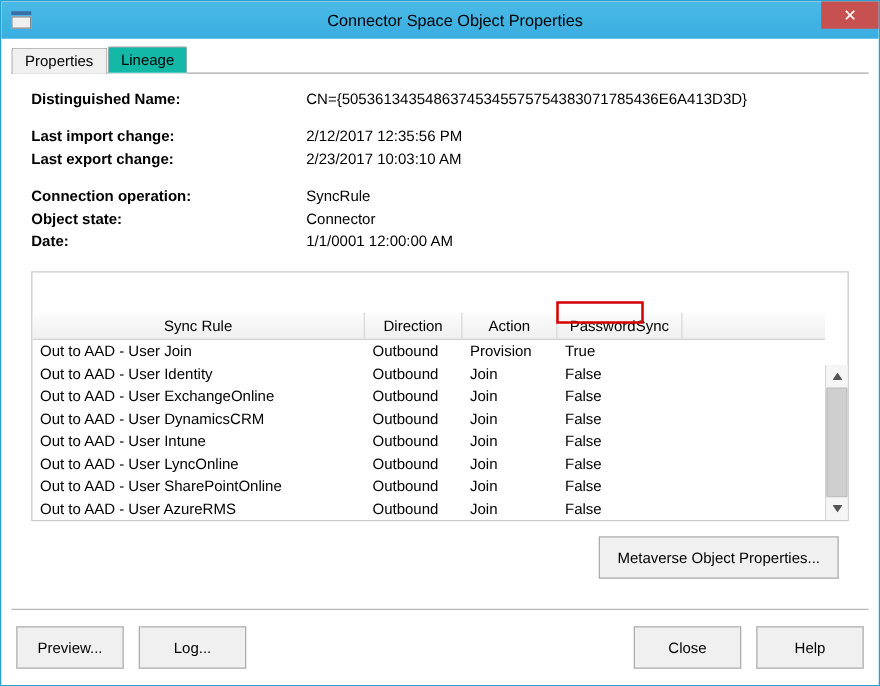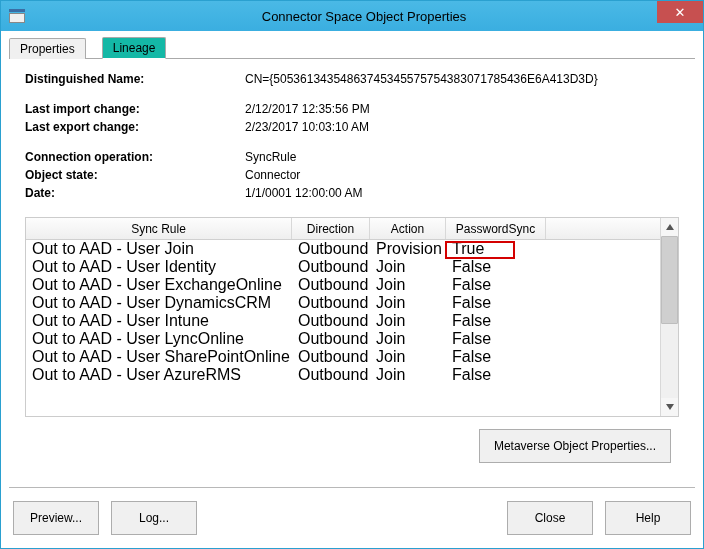--- a/index.html
+++ b/index.html
@@ -37,21 +37,21 @@
       position:absolute; right:0; top:0;
     }
 
     
     .tabstrip {
       margin: 6px 8px 0 8px;
       height: 22px;
       border-bottom: 1px solid #aaa;
       display: flex;
       align-items: flex-end;
-      gap:16px;
+      gap:0;
     }
     .tab {
       padding: 3px 10px 3px 10px;
       border: 1px solid #aaa;
       border-bottom: none;
       background: #f0f0f0;
       font-size: 12px;
       margin-right: 0;
       position:relative;
       top:1px;
@@ -74,20 +74,21 @@
     .spacer8 { height: 10px; }
 
     
     .listwrap {
       margin: 16px 4px 0 4px;
       border: 1px solid #ccc;
       background: #fff;
       height: 200px;
       display: flex;
       position: relative;
+      align-items: flex-end;
     }
     .listcols {
       flex:1;
       display:flex;
       flex-direction: column;
       overflow: hidden;
     }
     .listheader {
       display:flex;
       background: linear-gradient(#fdfdfd,#efefef);
@@ -96,21 +97,21 @@
       align-items:center;
     }
     .listheader .hcell {
       border-right: 1px solid #d8d8d8;
       padding: 0 6px;
       height: 100%;
       display:flex; align-items:center; justify-content:center;
       font-size: 12px;
     }
     .listbody { flex:1; overflow:hidden; }
-    .row { display:flex; height: 18px; align-items:center; font-size: 16px; padding: 0 0; }
+    .row { display:flex; height: 18px; align-items:center; font-size: 12px; padding: 0 0; }
     .cell { padding: 0 6px; white-space: nowrap; overflow:hidden; }
     .col-rule { width: 266px; }
     .col-dir  { width: 78px; }
     .col-act  { width: 76px; }
     .col-ps   { width: 100px; }
 
     .redbox {
       position:absolute;
       border: 2px solid #d40000;
       pointer-events:none;

